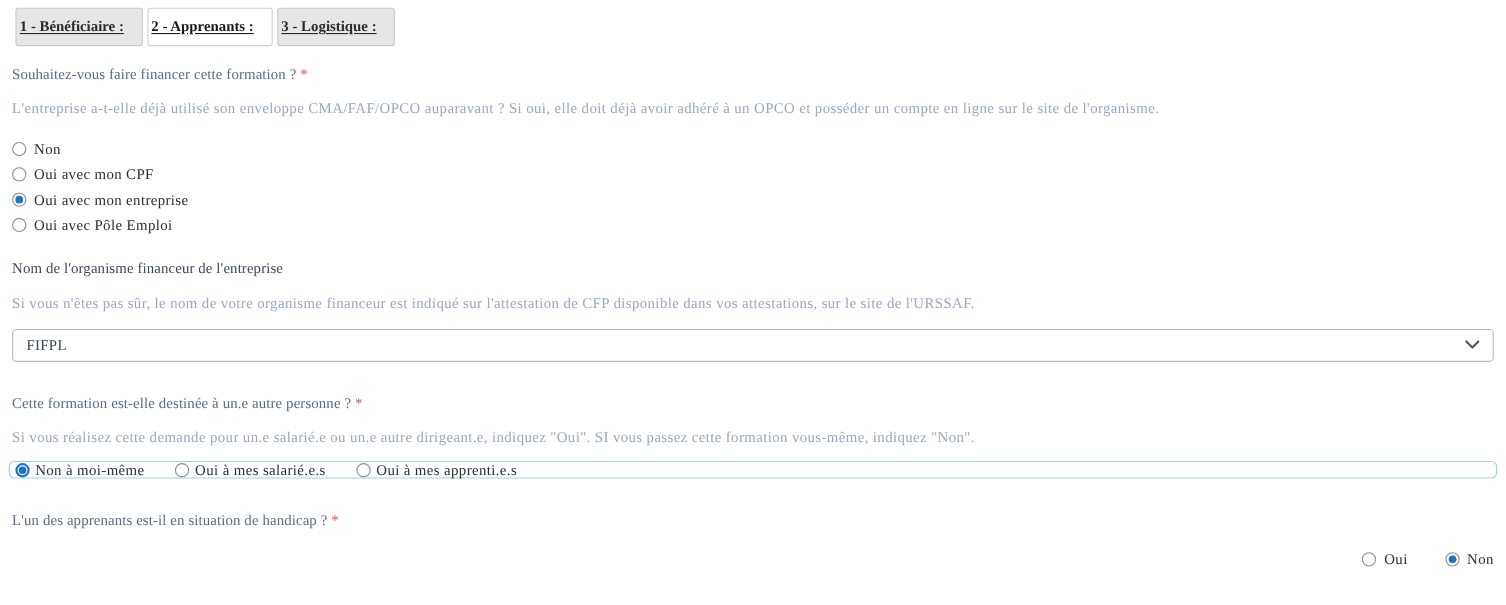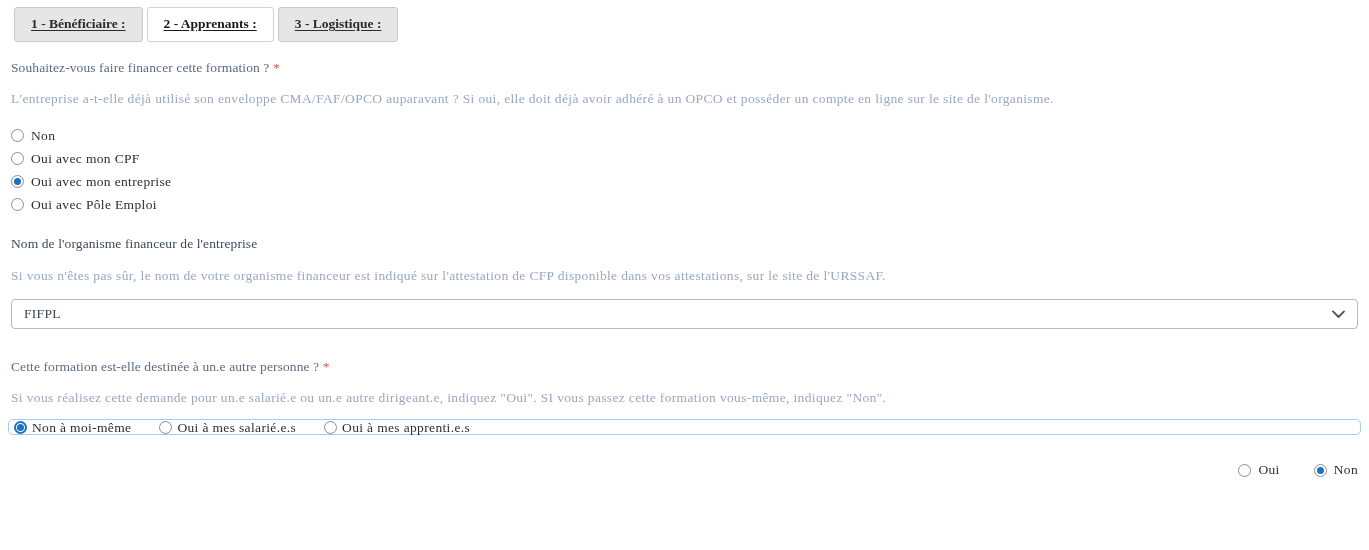--- a/index.html
+++ b/index.html
@@ -21,21 +21,21 @@
     position: absolute;
     left: 14px;
     top: 7px;
     display: flex;
     gap: 4px;
     align-items: flex-start;
   }
   .tab {
     border: 1px solid #c9c9c9;
     border-radius: 3px;
-    padding: 9px 16px 10px 16px;
+    padding: 9px 16px 10px 3px;
     font-size: 13.5px;
     font-weight: bold;
     color: #2b2b2b;
     background: #e6e6e6;
     text-decoration: underline;
     text-underline-offset: 2px;
     line-height: 1;
     cursor: pointer;
     white-space: nowrap;
     font-family: "Liberation Serif", "DejaVu Serif", serif;
@@ -270,20 +270,24 @@
       <span class="dot"></span>
       <span class="r-label tight">Oui à mes salarié.e.s</span>
     </label>
     <label class="radio-item">
       <span class="dot"></span>
       <span class="r-label tight">Oui à mes apprenti.e.s</span>
     </label>
   </div>
 
   <div class="field" style="margin-top:28px;">
+    <p class="q-label">
+      <span>L'un des apprenants est-il en situation de handicap ?</span>
+      <span class="req">*</span>
+    </p>
     <div class="radio-inline" style="margin-top:19px;justify-content:flex-end;">
       <label class="radio-item">
         <span class="dot"></span>
         <span class="r-label">Oui</span>
       </label>
       <label class="radio-item" style="margin-left:34px;">
         <span class="dot checked"></span>
         <span class="r-label">Non</span>
       </label>
     </div>

